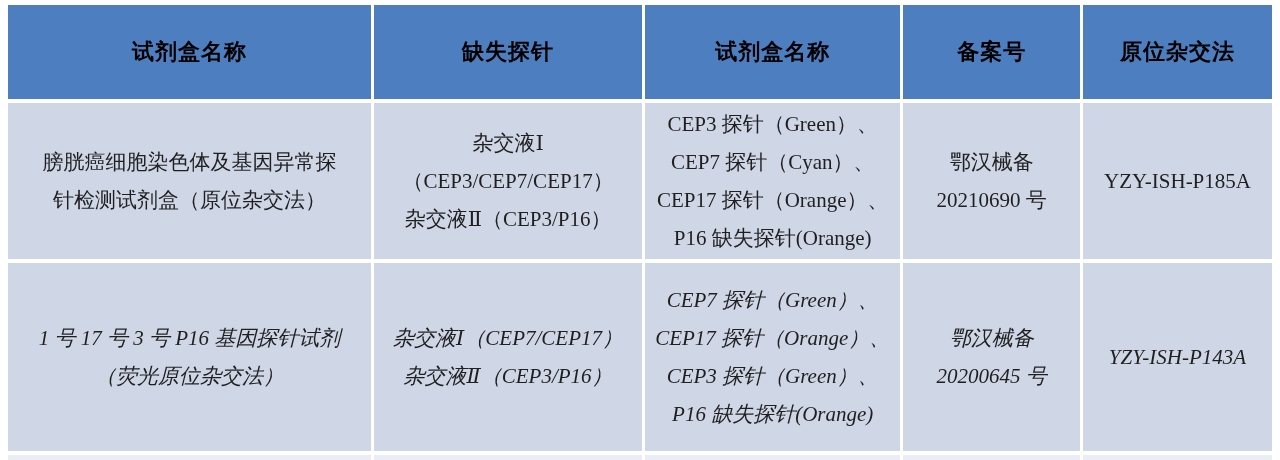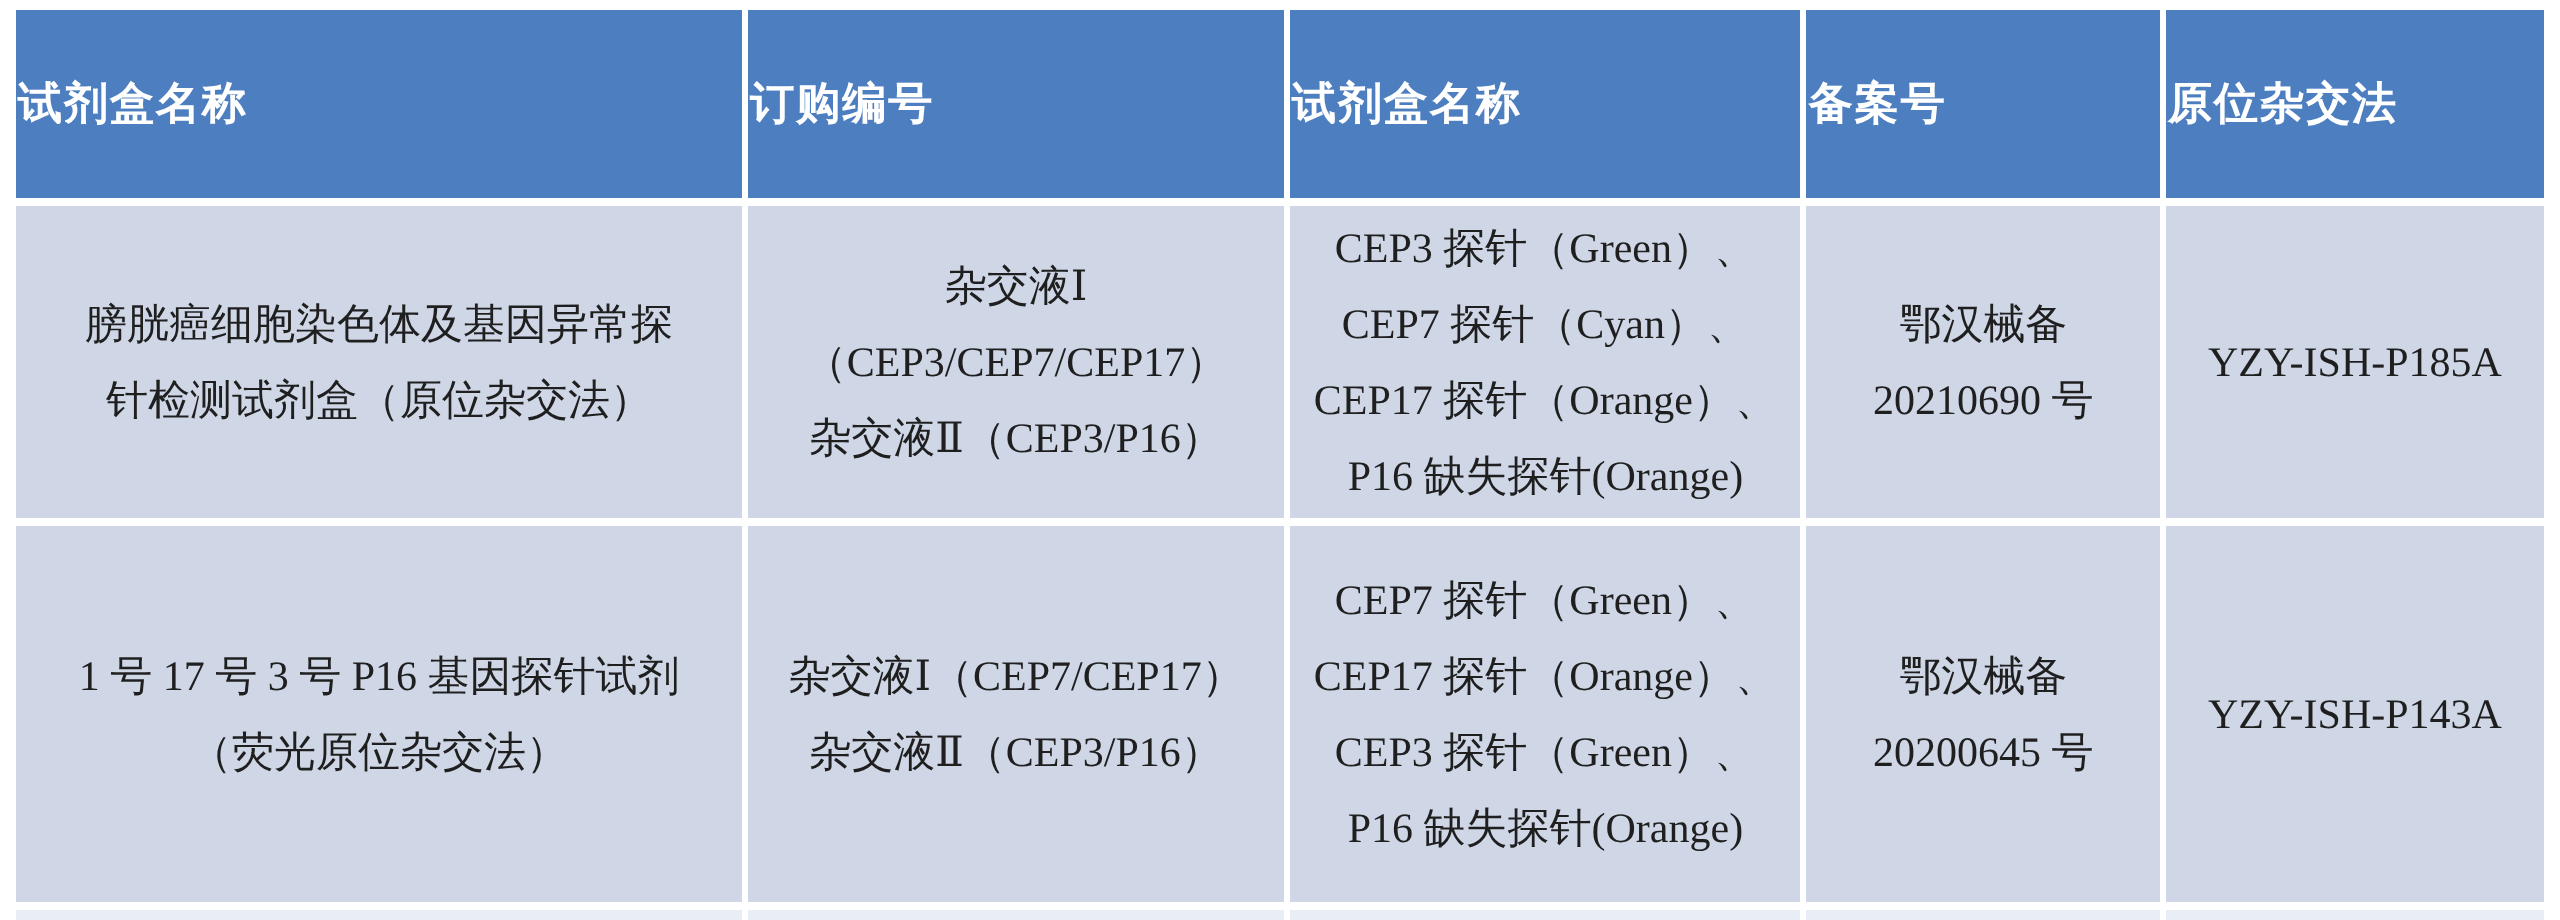--- a/index.html
+++ b/index.html
@@ -18,40 +18,40 @@
     padding: 1px 5px 0 5px;
   }
   table.kit-table {
     width: 100%;
     table-layout: fixed;
     border-collapse: separate;
     border-spacing: 3px 4px;
   }
   .kit-table th {
     background: #4d7fc0;
-    color: #ffffff;
+    color: #000000;
     font-weight: bold;
     font-size: 22px;
     height: 92px;
-    text-align: left;
+    text-align: center;
     vertical-align: middle;
     letter-spacing: 1px;
   }
   .kit-table td {
     background: #cfd7e7;
     color: #1f1f1f;
     font-size: 21px;
     line-height: 38px;
     text-align: center;
     vertical-align: middle;
     white-space: pre-line;
     padding: 2px 4px;
   }
   .kit-table tr.row-1 td { height: 150px; }
-  .kit-table tr.row-2 td { height: 184px; }
+  .kit-table tr.row-2 td { height: 184px; font-style: italic; }
   .kit-table tr.cutoff-row td {
     background: #e9edf5;
     height: 5px;
     padding: 0;
     line-height: 0;
     font-size: 0;
   }
 </style>
 </head>
 <body>
@@ -61,21 +61,21 @@
     <colgroup>
       <col style="width:29.0%">
       <col style="width:21.4%">
       <col style="width:20.4%">
       <col style="width:14.1%">
       <col style="width:15.1%">
     </colgroup>
     <thead>
       <tr>
         <th>试剂盒名称</th>
-        <th>订购编号</th>
+        <th>缺失探针</th>
         <th>试剂盒名称</th>
         <th>备案号</th>
         <th>原位杂交法</th>
       </tr>
     </thead>
     <tbody>
       <tr class="row-1">
         <td>膀胱癌细胞染色体及基因异常探
 针检测试剂盒（原位杂交法）</td>
         <td>杂交液Ⅰ

